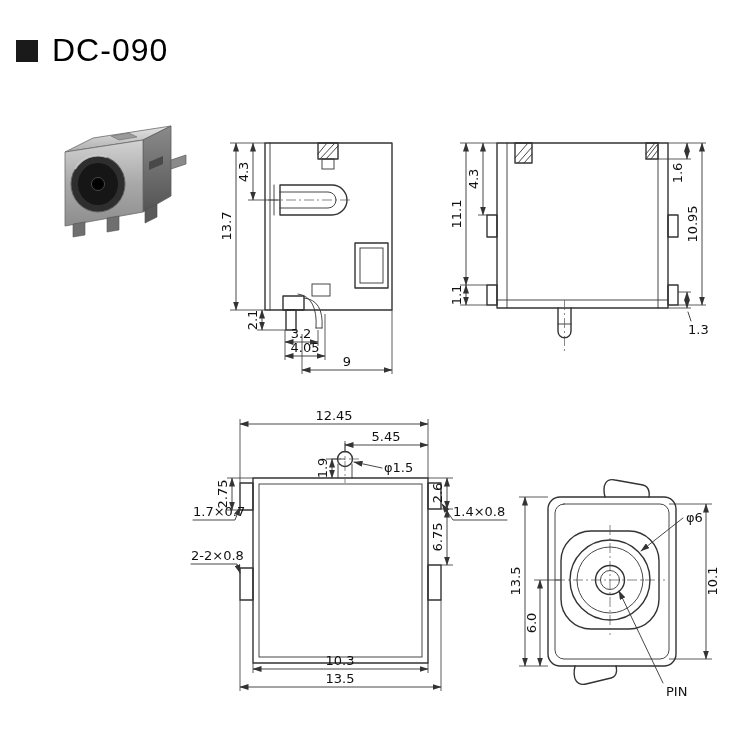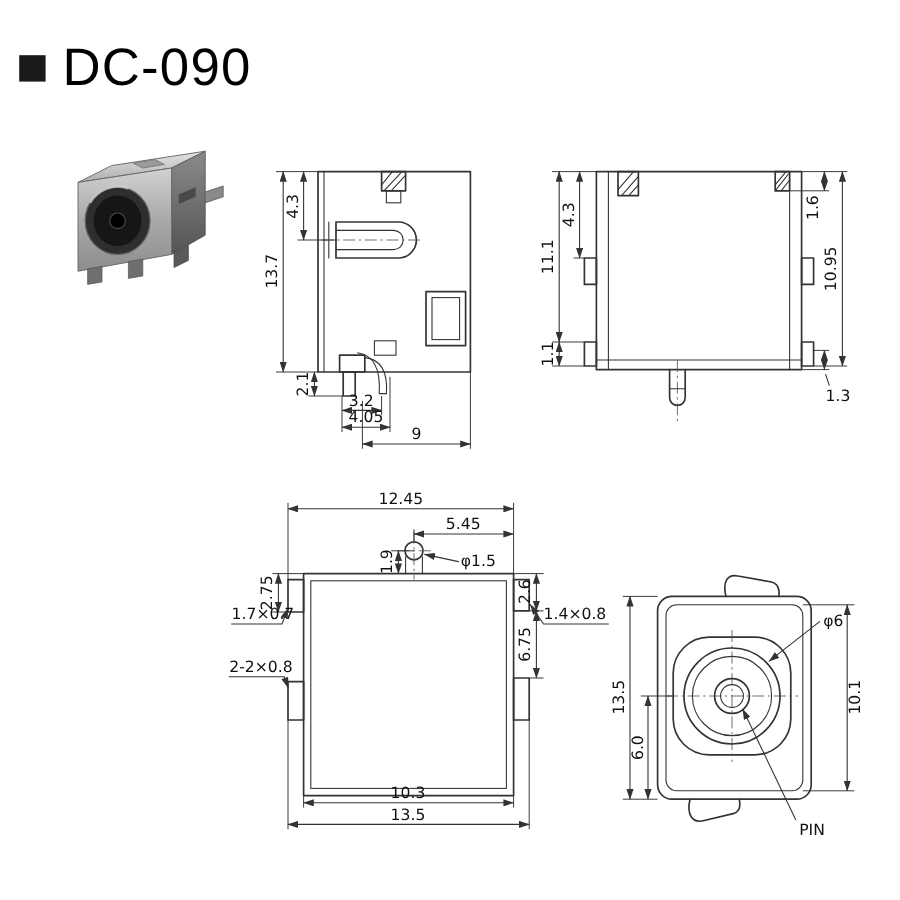--- a/index.html
+++ b/index.html
@@ -3,21 +3,21 @@
 <meta charset="utf-8">
 <style>
   * { margin:0; padding:0; box-sizing:border-box; }
   html,body { width:750px; height:750px; }
   body { background:#ffffff; font-family:"DejaVu Sans", sans-serif; }
   #page { position:relative; width:750px; height:750px; background:#fff; overflow:hidden; }
   .abs { position:absolute; }
 
   #title-row { position:absolute; left:16px; top:32px; display:flex; align-items:center; gap:14px; }
   #title-bullet { width:22px; height:22px; background:#1a1a1a; }
-  #title-text { font-family:"Liberation Sans", sans-serif; font-size:44px; color:#000; letter-spacing:1px; }
+  #title-text { font-family:"Liberation Sans", sans-serif; font-size:32px; color:#000; letter-spacing:1px; }
 
   svg { overflow:visible; }
   .ln  { fill:none; stroke:#333; stroke-width:1.4; stroke-linecap:round; stroke-linejoin:round; }
   .lt  { fill:none; stroke:#333; stroke-width:0.9; stroke-linecap:round; }
   .dim { fill:none; stroke:#333; stroke-width:0.9; }
   .ext { fill:none; stroke:#333; stroke-width:0.8; }
   .cl  { fill:none; stroke:#555; stroke-width:0.7; stroke-dasharray:10 3 2 3; }
   .dt  { font-family:"DejaVu Sans", sans-serif; font-size:13px; fill:#111; }
 </style>
 </head>

